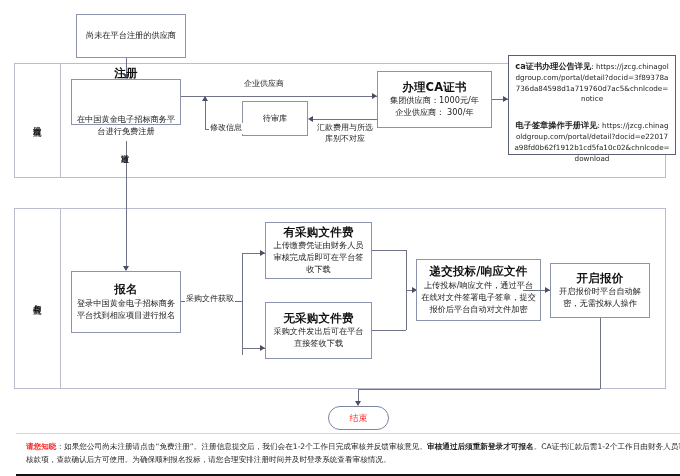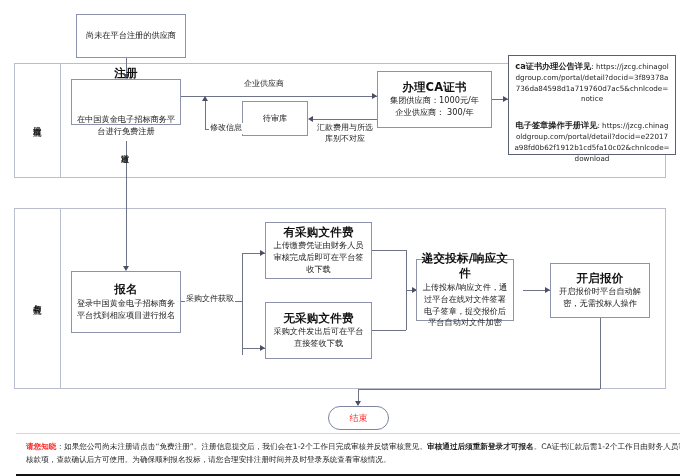--- a/index.html
+++ b/index.html
@@ -271,21 +271,21 @@
     <span class="ttl">有采购文件费</span>
     <span class="sub">上传缴费凭证由财务人员审核完成后即可在平台签收下载</span>
   </div>
 
   <div class="hline" style="left:372px; top:250px; width:34px;"></div>
   <div class="hline" style="left:372px; top:330px; width:34px;"></div>
   <div class="vline" style="left:406px; top:250px; height:80px;"></div>
   <div class="hline" style="left:406px; top:290px; width:10px;"></div>
   <div class="arrow right" style="left:412px; top:286.8px;"></div>
 
-  <div class="node" style="left:416px; top:259px; width:98px; height:62px;">
+  <div class="node" style="left:416px; top:259px; width:125px; height:62px;">
     <span class="ttl">递交投标/响应文件</span>
     <span class="sub">上传投标/响应文件，通过平台在线对文件签署电子签章，提交报价后平台自动对文件加密</span>
   </div>
 
   <div class="hline" style="left:523px; top:290px; width:27px;"></div>
   <div class="arrow right" style="left:545px; top:286.8px;"></div>
 
   <div class="node" style="left:550px; top:263px; width:100px; height:55px;">
     <span class="ttl">开启报价</span>
     <span class="sub">开启报价时平台自动解密，无需投标人操作</span>

